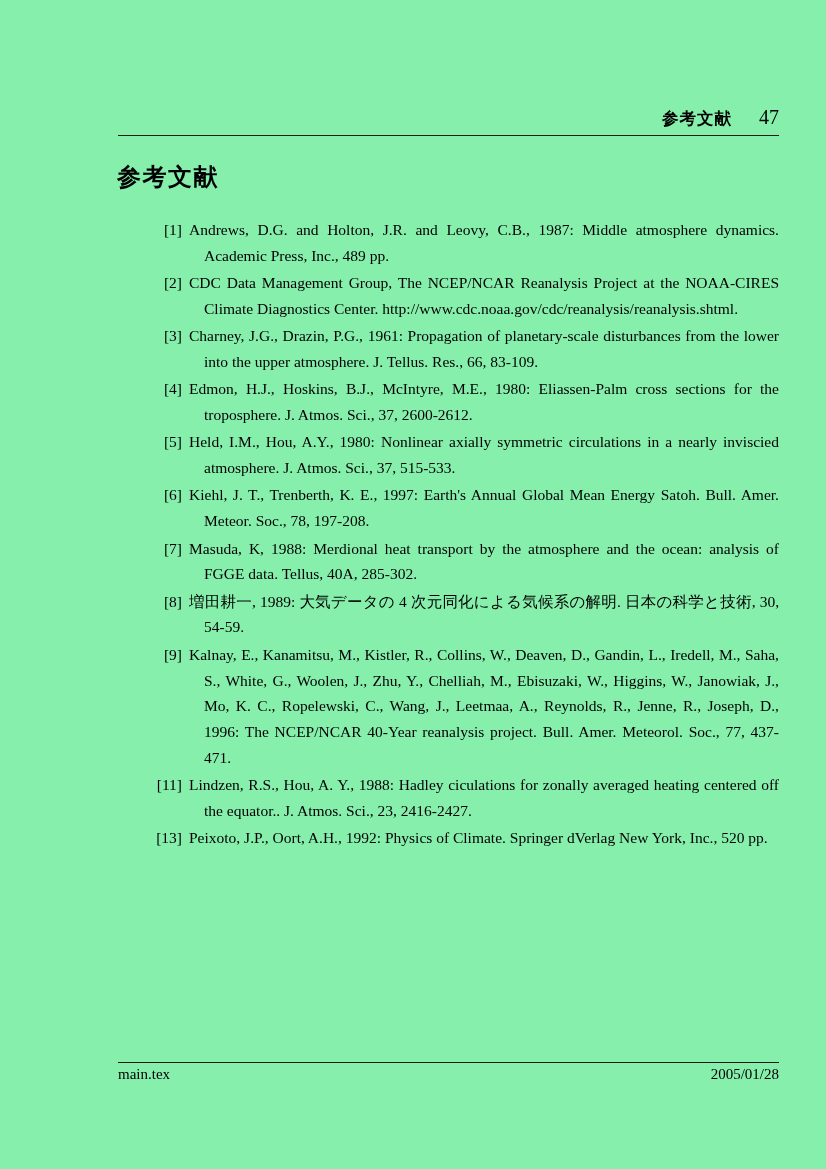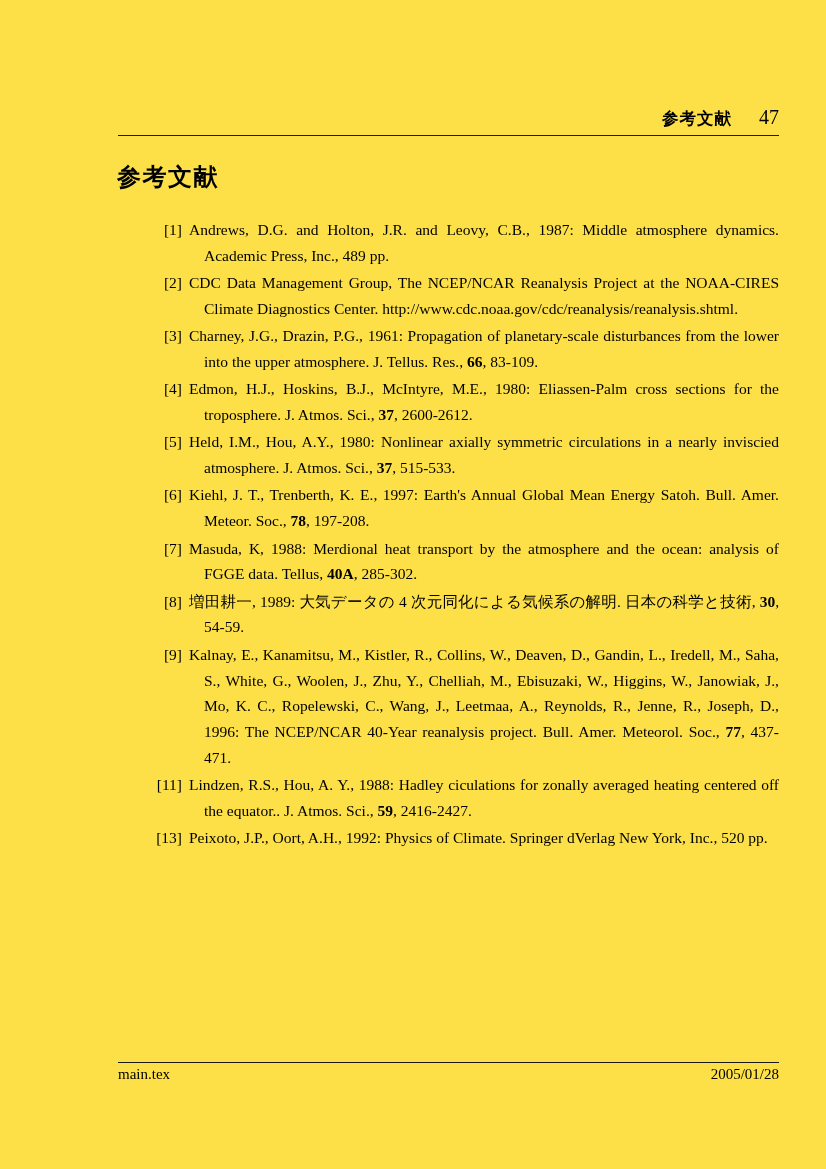--- a/index.html
+++ b/index.html
@@ -4,21 +4,21 @@
 <style>
   html, body { margin: 0; padding: 0; }
   body {
     width: 826px; height: 1169px;
     background: #ffffff;
     color: #000000;
     font-family: "Liberation Serif", "DejaVu Serif", serif;
     position: relative;
     overflow: hidden;
   }
-  .page { position: absolute; inset: 0; background: #fde047; }
+  .page { position: absolute; inset: 0; background: #86efac; }
 
   
   .running-head {
     position: absolute;
     top: 106px; left: 118px; right: 47px;
     display: flex; justify-content: flex-end; align-items: baseline;
     gap: 27px;
   }
   .rh-section {
     font-family: "Liberation Sans", "DejaVu Sans", sans-serif;
@@ -59,21 +59,21 @@
     margin-bottom: 1.5px;
   }
   .ref-label {
     position: absolute;
     left: 0; top: 0;
     width: 64px;
     text-align: right;
     text-indent: 0;
   }
   .ref-item .i { }
-  .ref-item .b { font-weight: bold; }
+  .ref-item .b { font-weight: normal; }
 
   
   .footer {
     position: absolute;
     top: 1066px; left: 118px; right: 47px;
     display: flex; justify-content: space-between; align-items: center;
     font-size: 15px;
   }
 </style>
 </head>
@@ -93,21 +93,21 @@
   <div class="ref-list" id="ref-list">
       <div class="ref-item"><span class="ref-label">[1]</span><span class="n">Andrews, D.G. and Holton, J.R. and Leovy, C.B., 1987: Middle atmosphere dynamics. </span><span class="i">Academic Press, Inc.</span><span class="n">, 489 pp.</span></div>
       <div class="ref-item"><span class="ref-label">[2]</span><span class="n">CDC Data Management Group, The NCEP/NCAR Reanalysis Project at the NOAA-CIRES Climate Diagnostics Center. http://www.cdc.noaa.gov/cdc/reanalysis/reanalysis.shtml.</span></div>
       <div class="ref-item"><span class="ref-label">[3]</span><span class="n">Charney, J.G., Drazin, P.G., 1961: Propagation of planetary-scale disturbances from the lower into the upper atmosphere. </span><span class="i">J. Tellus. Res.</span><span class="n">, </span><span class="b">66</span><span class="n">, 83-109.</span></div>
       <div class="ref-item"><span class="ref-label">[4]</span><span class="n">Edmon, H.J., Hoskins, B.J., McIntyre, M.E., 1980: Eliassen-Palm cross sections for the troposphere. </span><span class="i">J. Atmos. Sci.</span><span class="n">, </span><span class="b">37</span><span class="n">, 2600-2612.</span></div>
       <div class="ref-item"><span class="ref-label">[5]</span><span class="n">Held, I.M., Hou, A.Y., 1980: Nonlinear axially symmetric circulations in a nearly inviscied atmosphere. </span><span class="i">J. Atmos. Sci.</span><span class="n">, </span><span class="b">37</span><span class="n">, 515-533.</span></div>
       <div class="ref-item"><span class="ref-label">[6]</span><span class="n">Kiehl, J. T., Trenberth, K. E., 1997: Earth's Annual Global Mean Energy Satoh. </span><span class="i">Bull. Amer. Meteor. Soc.</span><span class="n">, </span><span class="b">78</span><span class="n">, 197-208.</span></div>
       <div class="ref-item"><span class="ref-label">[7]</span><span class="n">Masuda, K, 1988: Merdional heat transport by the atmosphere and the ocean: analysis of FGGE data. </span><span class="i">Tellus</span><span class="n">, </span><span class="b">40A</span><span class="n">, 285-302.</span></div>
       <div class="ref-item"><span class="ref-label">[8]</span><span class="n">増田耕一, 1989: 大気データの 4 次元同化による気候系の解明. 日本の科学と技術, </span><span class="b">30</span><span class="n">, 54-59.</span></div>
       <div class="ref-item"><span class="ref-label">[9]</span><span class="n">Kalnay, E., Kanamitsu, M., Kistler, R., Collins, W., Deaven, D., Gandin, L., Iredell, M., Saha, S., White, G., Woolen, J., Zhu, Y., Chelliah, M., Ebisuzaki, W., Higgins, W., Janowiak, J., Mo, K. C., Ropelewski, C., Wang, J., Leetmaa, A., Reynolds, R., Jenne, R., Joseph, D., 1996: The NCEP/NCAR 40-Year reanalysis project. </span><span class="i">Bull. Amer. Meteorol. Soc.</span><span class="n">, </span><span class="b">77</span><span class="n">, 437-471.</span></div>
-      <div class="ref-item"><span class="ref-label">[11]</span><span class="n">Lindzen, R.S., Hou, A. Y., 1988: Hadley ciculations for zonally averaged heating centered off the equator.. </span><span class="i">J. Atmos. Sci.</span><span class="n">, </span><span class="b">59</span><span class="n">, 2416-2427.</span></div>
+      <div class="ref-item"><span class="ref-label">[11]</span><span class="n">Lindzen, R.S., Hou, A. Y., 1988: Hadley ciculations for zonally averaged heating centered off the equator.. </span><span class="i">J. Atmos. Sci.</span><span class="n">, </span><span class="b">23</span><span class="n">, 2416-2427.</span></div>
       <div class="ref-item"><span class="ref-label">[13]</span><span class="n">Peixoto, J.P., Oort, A.H., 1992: Physics of Climate. </span><span class="i">Springer dVerlag New York, Inc.</span><span class="n">, 520 pp.</span></div>
     </div>
 
   <div class="rule rule-bottom"></div>
 
   <div class="footer">
     <span>main.tex</span>
     <span>2005/01/28</span>
   </div>
 

